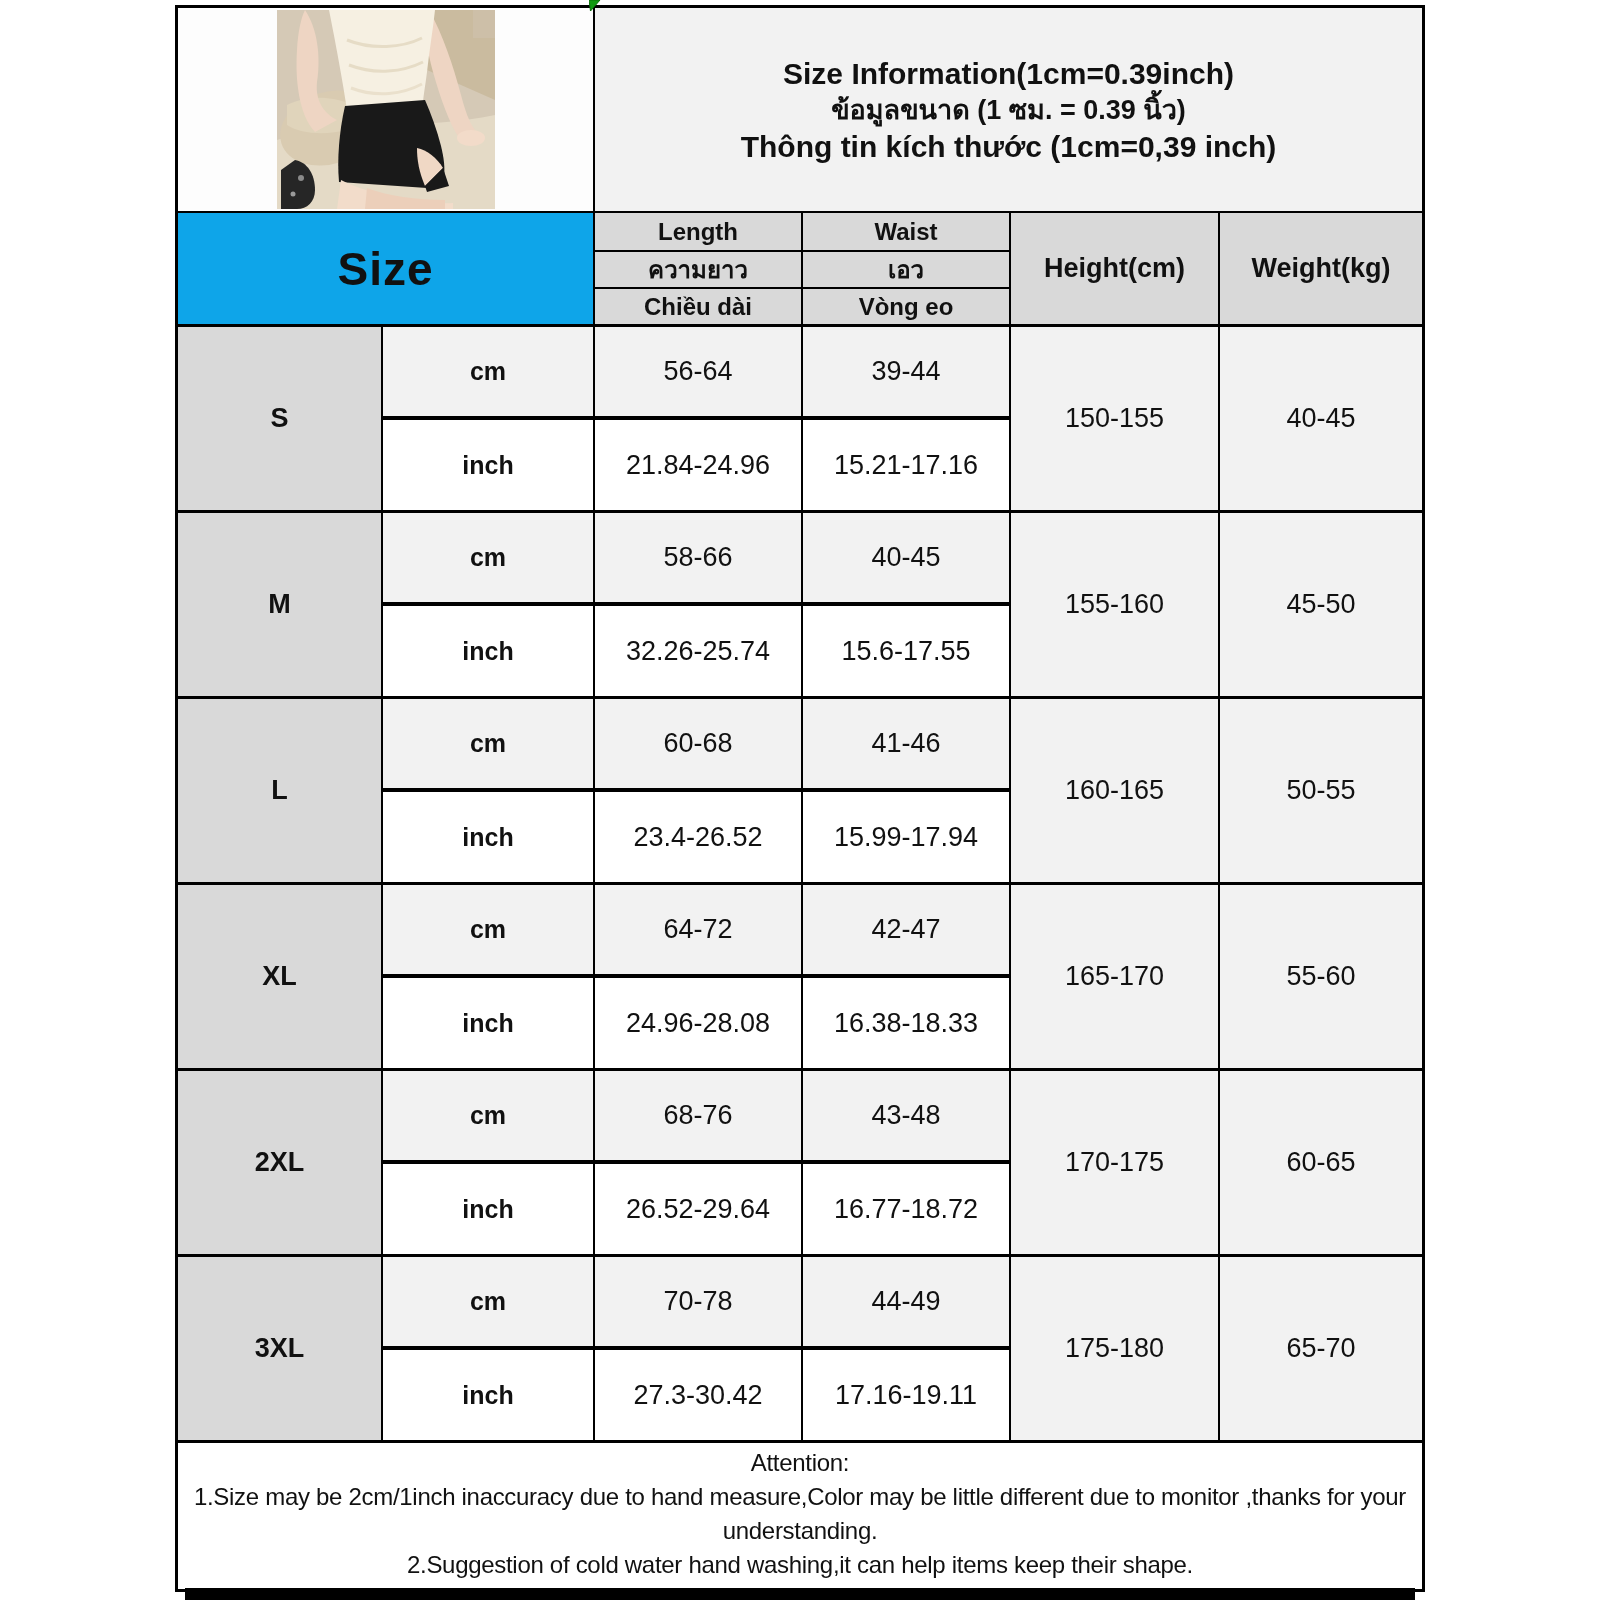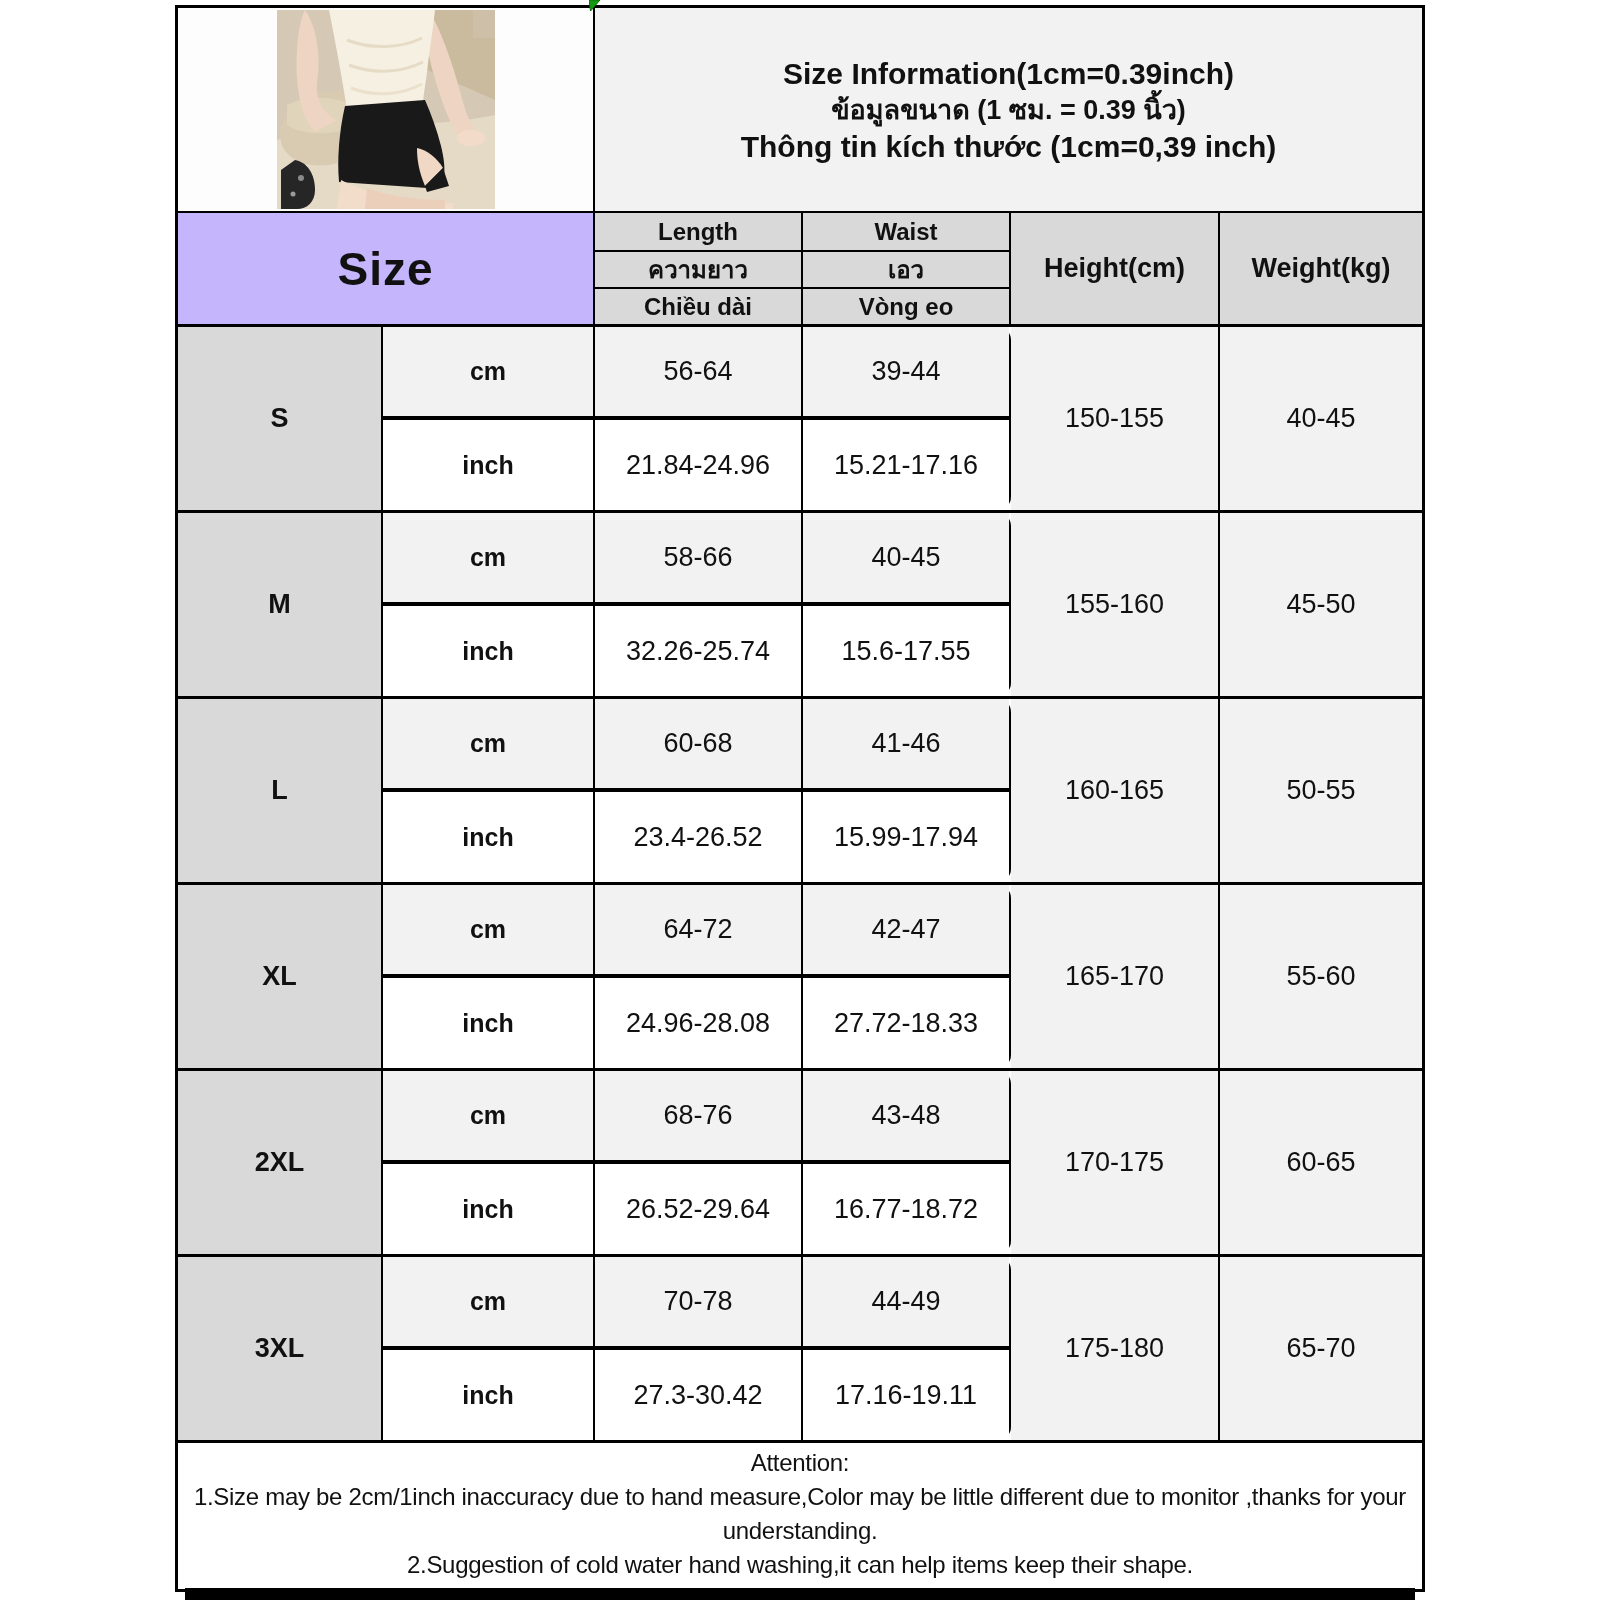--- a/index.html
+++ b/index.html
@@ -15,39 +15,39 @@
                 display:flex; align-items:center; justify-content:center; }
   .photo-frame { width:218px; height:199px; overflow:hidden; }
   .title-cell { flex:1; background:#f2f2f2; display:flex; flex-direction:column;
                 justify-content:center; align-items:center; text-align:center; }
   .title-en { font-size:30px; font-weight:bold; line-height:37px; }
   .title-th { font-size:27px; font-weight:bold; line-height:36px; }
   .title-vi { font-size:30px; font-weight:bold; line-height:37px; }
 
   
   .row-head { height:114px; display:flex; border-bottom:3px solid #000; }
-  .size-head { width:417px; border-right:2px solid #000; background:#c4b5fd;
+  .size-head { width:417px; border-right:2px solid #000; background:#0ea5e9;
                display:flex; align-items:center; justify-content:center;
                font-size:46px; font-weight:bold; letter-spacing:1px; }
   .tri-col { width:208px; border-right:2px solid #000; display:flex; flex-direction:column; }
   .tri-cell { height:37px; background:#d9d9d9; display:flex; align-items:center;
               justify-content:center; font-size:24px; font-weight:bold; }
   .tri-cell + .tri-cell { border-top:2px solid #000; }
   .head-merged { background:#d9d9d9; display:flex; align-items:center; justify-content:center;
                  font-size:27px; font-weight:bold; }
   .height-head { width:209px; border-right:2px solid #000; }
   .weight-head { width:202px; }
 
   
   .block { height:186px; display:flex; border-bottom:3px solid #000; }
   .block:last-of-type { border-bottom:2px solid #000; }
   .size-cell { width:205px; border-right:2px solid #000; background:#d9d9d9;
                display:flex; align-items:center; justify-content:center;
                font-size:27px; font-weight:bold; }
-  .mid { width:628px; border-right:2px solid #000; display:flex; flex-direction:column;border-radius:13px; }
+  .mid { width:628px; border-right:2px solid #000; display:flex; flex-direction:column; }
   .subrow { display:flex; }
   .subrow.cm   { height:93px; border-bottom:4px solid #000; background:#f2f2f2; }
   .subrow.inch { flex:1; background:#ffffff; }
   .unit-cell { width:212px; border-right:2px solid #000; display:flex; align-items:center;
                justify-content:center; font-size:25px; font-weight:bold; }
   .val-cell  { width:208px; display:flex; align-items:center; justify-content:center;
                font-size:27px; }
   .val-cell.waist { border-right:2px solid #000; }
   .val-cell.length { width:206px; }
   .tall-cell { background:#f2f2f2; display:flex; align-items:center; justify-content:center;
@@ -189,21 +189,21 @@
     <div class="size-cell">XL</div>
     <div class="mid">
       <div class="subrow cm">
         <div class="unit-cell">cm</div>
         <div class="val-cell waist">64-72</div>
         <div class="val-cell length">42-47</div>
       </div>
       <div class="subrow inch">
         <div class="unit-cell">inch</div>
         <div class="val-cell waist">24.96-28.08</div>
-        <div class="val-cell length">27.72-18.33</div>
+        <div class="val-cell length">16.38-18.33</div>
       </div>
     </div>
     <div class="tall-cell height-cell">165-170</div>
     <div class="tall-cell weight-cell">55-60</div>
   </div>
 
   <div class="block">
     <div class="size-cell">2XL</div>
     <div class="mid">
       <div class="subrow cm">

